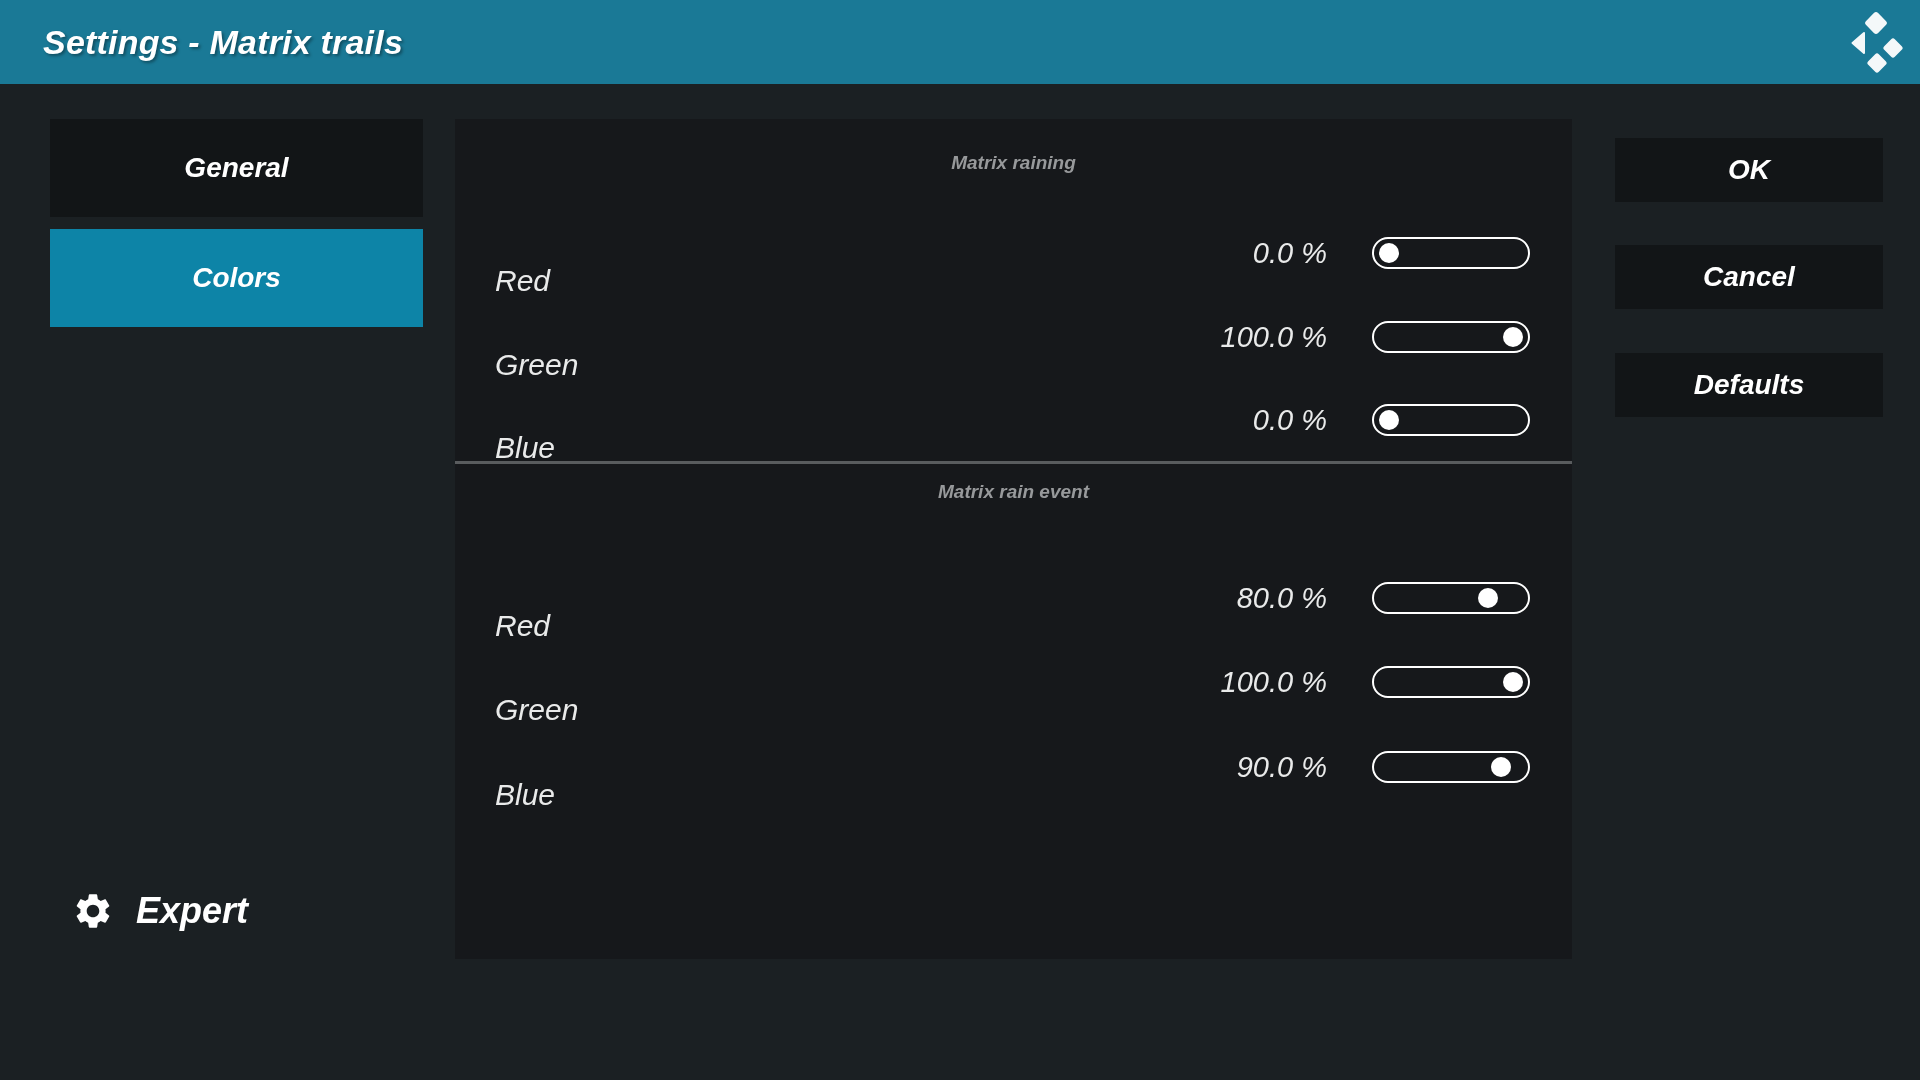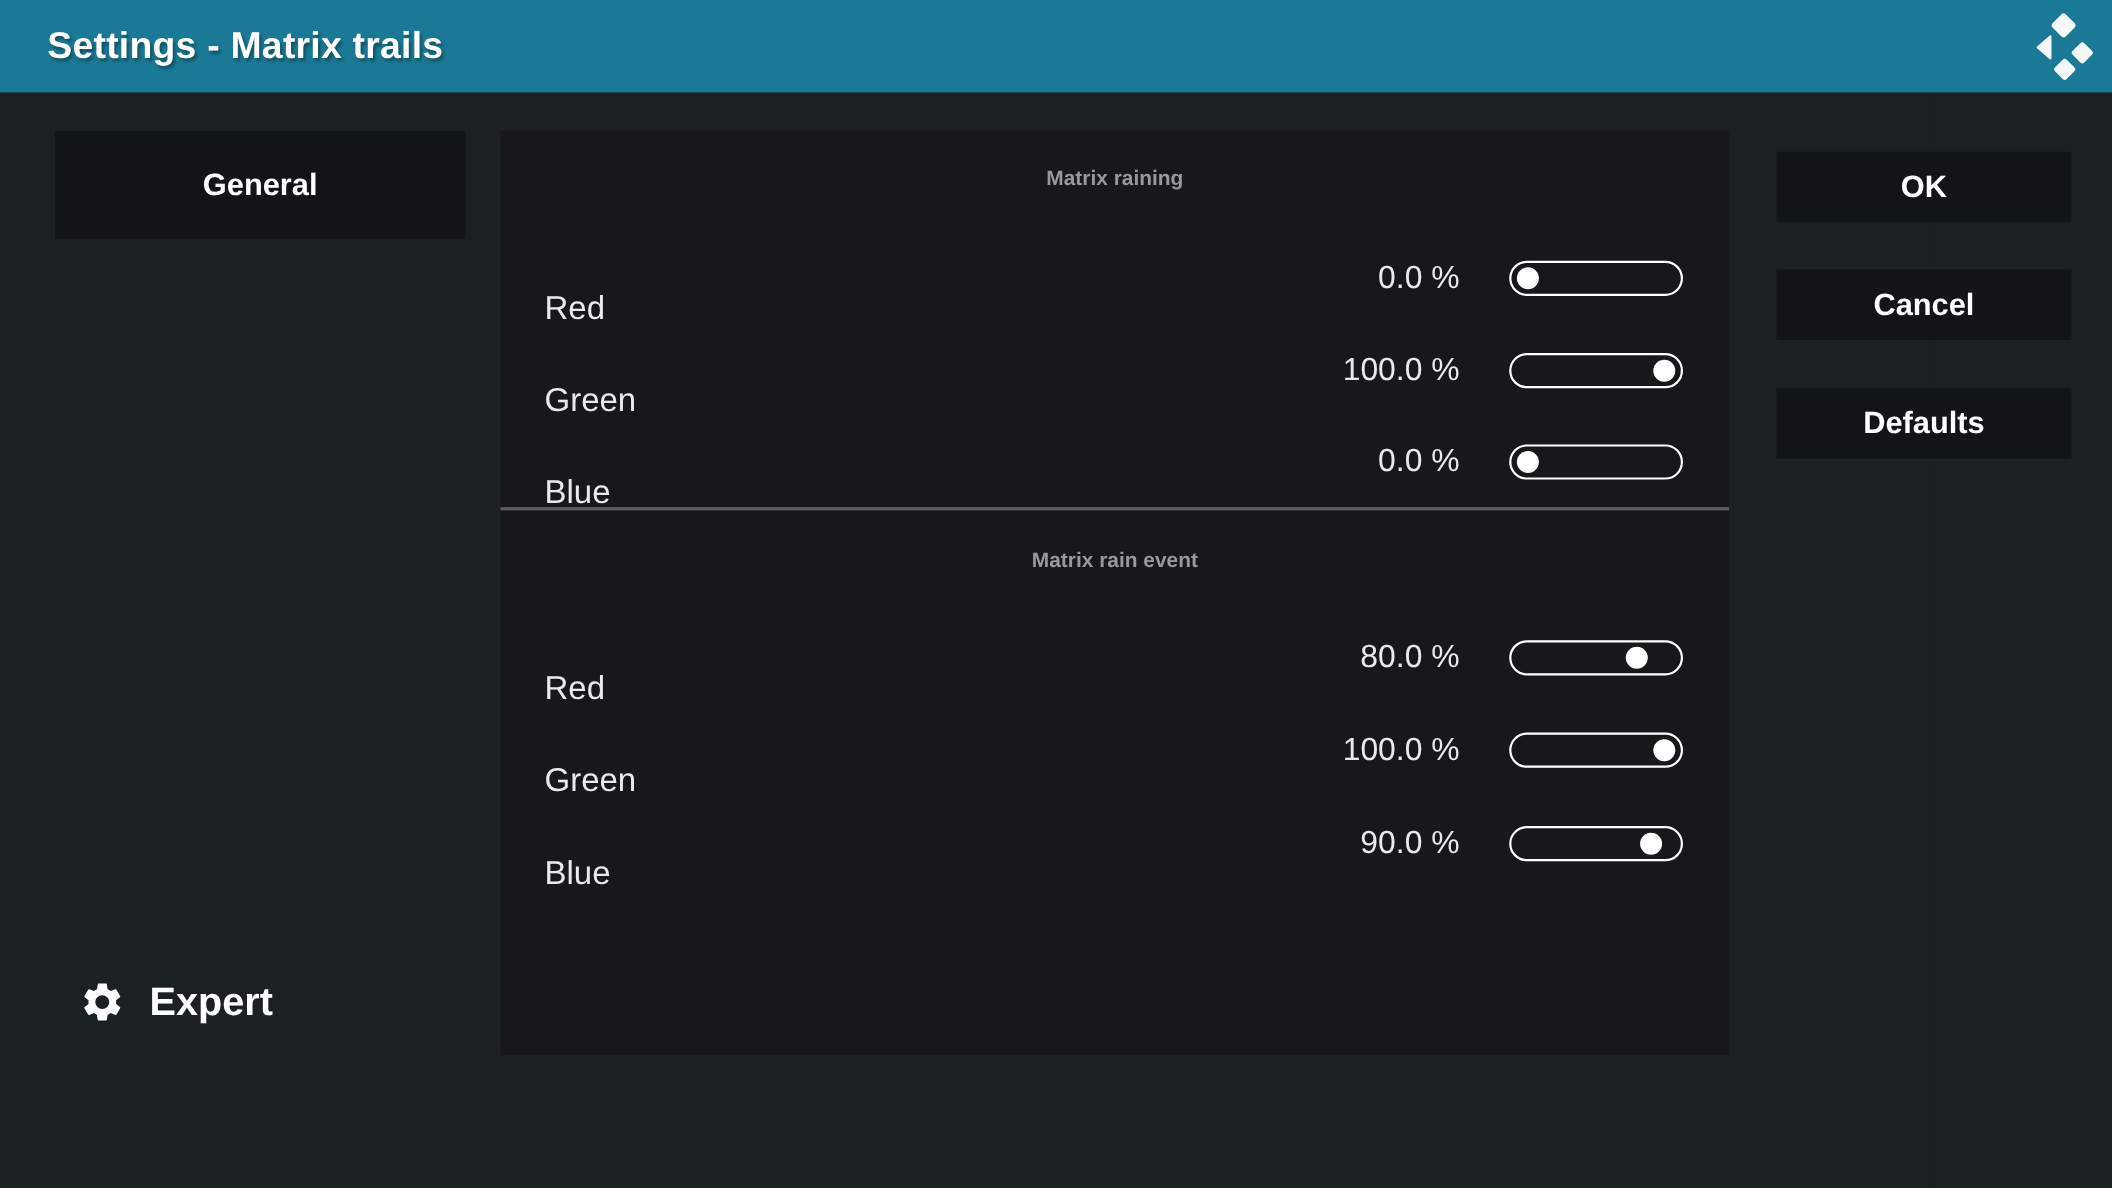--- a/index.html
+++ b/index.html
@@ -12,21 +12,21 @@
     --section-text:#97999b;
     --text:#e9eaea;
   }
   *{margin:0;padding:0;box-sizing:border-box;}
   html,body{width:1920px;height:1080px;overflow:hidden;}
   body{
     background:var(--page-bg);
     font-family:"Liberation Sans","DejaVu Sans",sans-serif;
     color:var(--text);
   }
-  #screen{position:relative;width:1756px;height:1080px;background:var(--page-bg);}
+  #screen{position:relative;width:1756px;height:1080px;background:var(--page-bg);font-style:italic;}
 
   
   .header{
     position:absolute;left:0;top:0;width:1920px;height:84px;
     background:var(--header-bg);
   }
   .header-title{
     position:absolute;left:43px;top:0;height:84px;line-height:84px;
     font-size:34px;font-weight:bold;color:#ffffff;
     text-shadow:2px 2px 3px rgba(0,0,0,0.35);
@@ -47,21 +47,21 @@
   
   .panel{
     position:absolute;left:455px;top:119px;width:1117px;height:840px;
     background:var(--panel-bg);
   }
   .section-header{
     position:absolute;left:0;width:100%;height:40px;line-height:40px;
     text-align:center;font-size:19px;font-weight:600;color:var(--section-text);
   }
   .sh-1{top:24px;}
-  .sh-2{top:371px;}
+  .sh-2{top:353px;}
   .sec-divider{
     position:absolute;left:0;right:0;top:342px;height:3px;background:var(--divider);
   }
   .row{position:absolute;left:0;width:100%;height:54px;}
   .row-1{top:107px;}
   .row-2{top:191px;}
   .row-3{top:274px;}
   .row-4{top:452px;}
   .row-5{top:536px;}
   .row-6{top:621px;}
@@ -115,20 +115,23 @@
         <rect x="-7.5" y="-7.5" width="15" height="15" rx="2.6" transform="translate(43,37) rotate(45)"></rect>
         <rect x="-7.5" y="-7.5" width="15" height="15" rx="2.6" transform="translate(27,52) rotate(45)"></rect>
         <path d="M14,22 L14,42 L2.5,32 Z" stroke="#f4f8f9" stroke-width="2" stroke-linejoin="round"></path>
       </g>
     </svg>
   </div>
 
   <div class="cat-btn cat-general">
     <span>General</span>
   </div>
+  <div class="cat-btn cat-colors">
+    <span>Colors</span>
+  </div>
 
   <div class="panel">
 
     <div class="section-header sh-1">Matrix raining</div>
 
     <div class="row row-1">
       <span class="rlabel">Red</span>
       <span class="rvalue">0.0 %</span>
       <div class="slider">
         <div class="knob" style="left: 5px;"></div>

